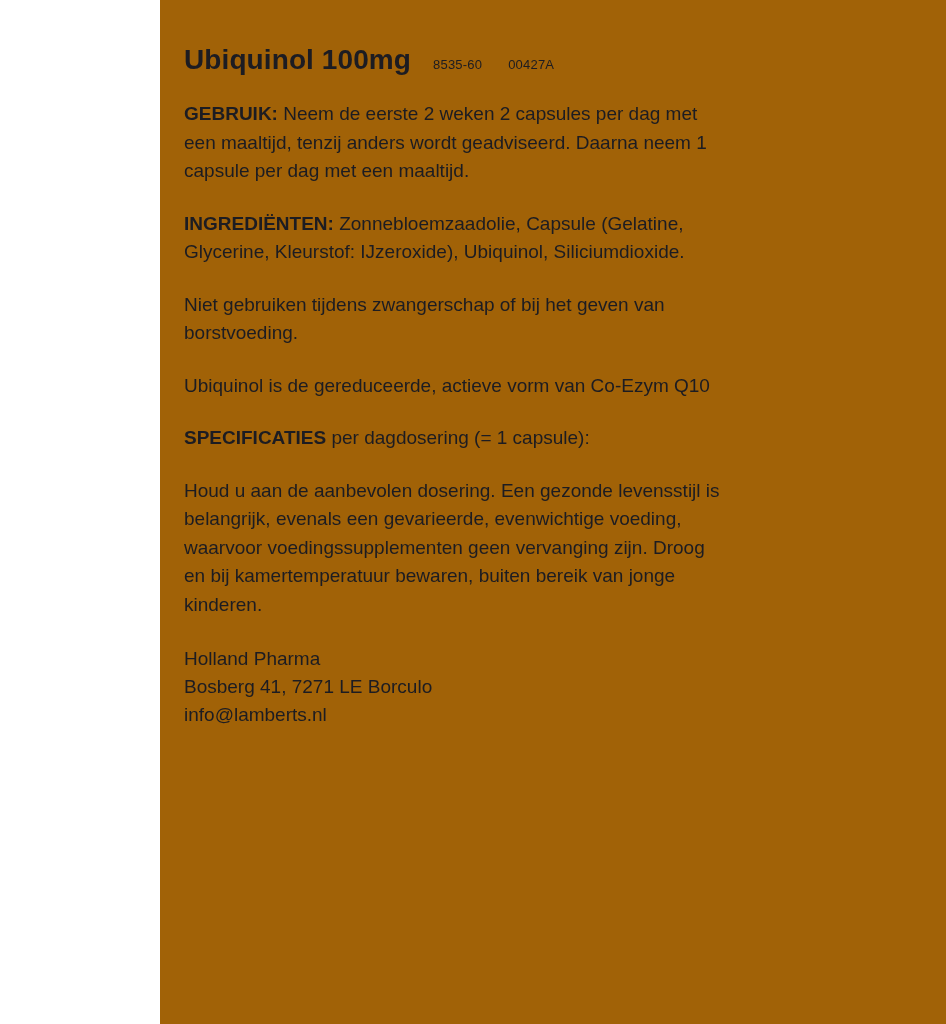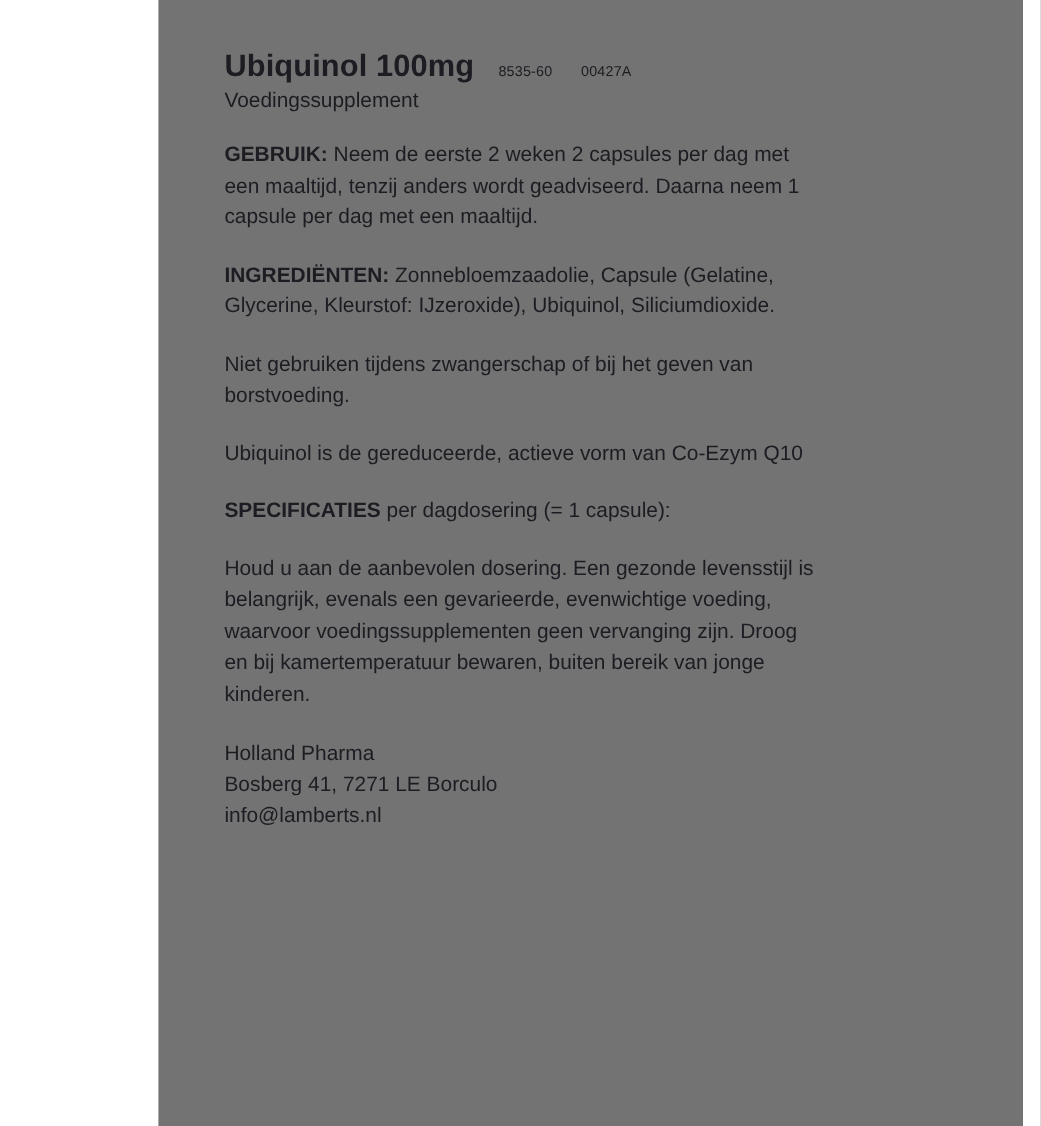--- a/index.html
+++ b/index.html
@@ -14,27 +14,27 @@
     overflow: hidden;
   }
   .page {
     position: relative;
     width: 946px;
     height: 1024px;
     background: #ffffff;
   }
   .label-panel {
     position: absolute;
-    left: 144px;
+    left: 160px;
     top: 0;
     width: 786px;
     height: 1024px;
-    background: #737373;
+    background: #a16207;
     box-sizing: border-box;
-    padding: 36px 54px 0 60px;
+    padding: 36px 54px 0 24px;
   }
   .title-row {
     display: flex;
     align-items: baseline;
     gap: 22px;
     margin-top: 8px;
   }
   .product-title {
     font-size: 28px;
     font-weight: bold;
@@ -98,21 +98,20 @@
 
 <div class="page">
   <div class="label-panel">
 
     <div class="title-row">
       <span class="product-title">Ubiquinol 100mg</span>
       <span class="code">8535-60</span>
       <span class="code code2">00427A</span>
     </div>
 
-    <div class="subtitle">Voedingssupplement</div>
 
     <div class="para">
       <span class="hd">GEBRUIK:</span><span> Neem de eerste 2 weken 2 capsules per dag met een maaltijd, tenzij anders wordt geadviseerd. Daarna neem 1 capsule per dag met een maaltijd.</span>
     </div>
 
     <div class="para">
       <span class="hd">INGREDIËNTEN:</span><span> Zonnebloemzaadolie, Capsule (Gelatine, Glycerine, Kleurstof: IJzeroxide), Ubiquinol, Siliciumdioxide.</span>
     </div>
 
     <div class="para">Niet gebruiken tijdens zwangerschap of bij het geven van borstvoeding.</div>

